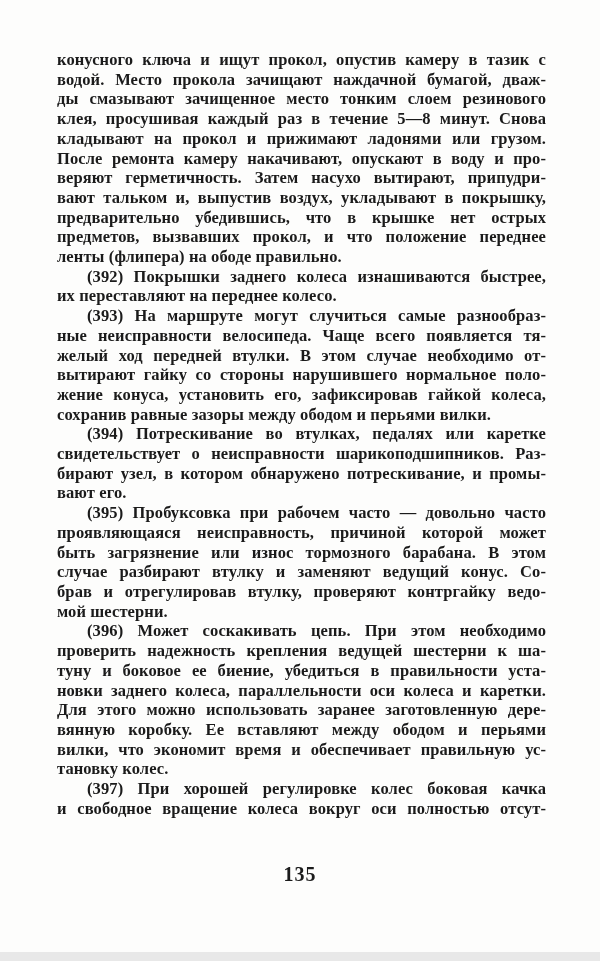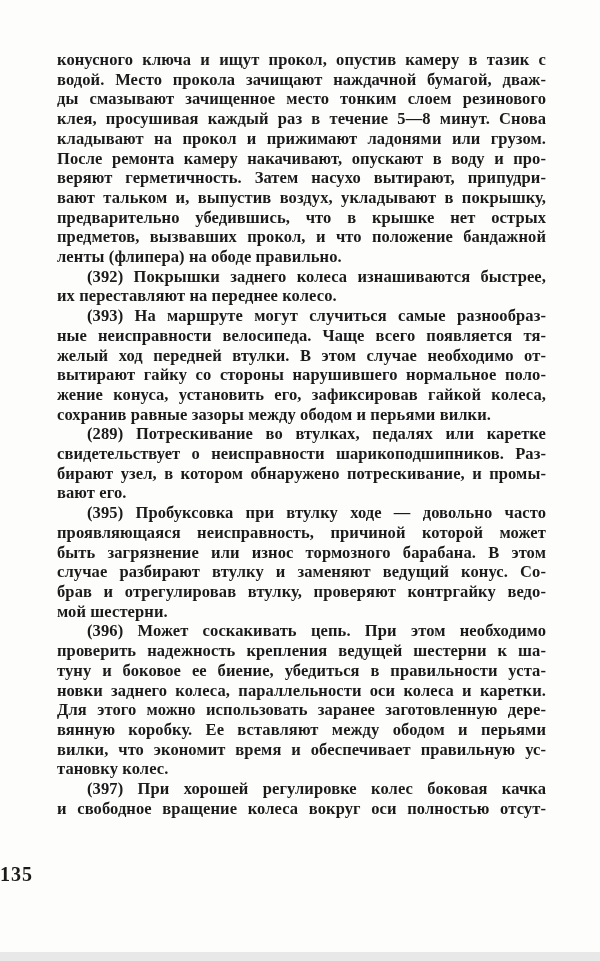--- a/index.html
+++ b/index.html
@@ -30,21 +30,21 @@
     text-align-last: justify;
   }
   .line.end { text-align-last: left; }
   .line.indent { padding-left: 30px; }
   .num { font-weight: 700; }
   .page-number {
     position: absolute;
     top: 862px;
     left: 0;
     width: 100%;
-    text-align: left;
+    text-align: center;
     font-size: 20px;
     line-height: 24px;
     letter-spacing: 1px;
     font-weight: 700;
   }
 </style>
 </head>
 <body>
 
 <div class="page">
@@ -53,47 +53,47 @@
     <div class="para">
       <div class="line">конусного ключа и ищут прокол, опустив камеру в тазик с</div>
       <div class="line">водой. Место прокола зачищают наждачной бумагой, дваж-</div>
       <div class="line">ды смазывают зачищенное место тонким слоем резинового</div>
       <div class="line">клея, просушивая каждый раз в течение 5—8 минут. Снова</div>
       <div class="line">кладывают на прокол и прижимают ладонями или грузом.</div>
       <div class="line">После ремонта камеру накачивают, опускают в воду и про-</div>
       <div class="line">веряют герметичность. Затем насухо вытирают, припудри-</div>
       <div class="line">вают тальком и, выпустив воздух, укладывают в покрышку,</div>
       <div class="line">предварительно убедившись, что в крышке нет острых</div>
-      <div class="line">предметов, вызвавших прокол, и что положение бандажной</div>
+      <div class="line">предметов, вызвавших прокол, и что положение переднее</div>
       <div class="line end">ленты (флипера) на ободе правильно.</div>
     </div>
 
     <div class="para">
       <div class="line indent"><b class="num">(392)</b> <span>Покрышки заднего колеса изнашиваются быстрее,</span></div>
       <div class="line end">их переставляют на переднее колесо.</div>
     </div>
 
     <div class="para">
       <div class="line indent"><b class="num">(393)</b> <span>На маршруте могут случиться самые разнообраз-</span></div>
       <div class="line">ные неисправности велосипеда. Чаще всего появляется тя-</div>
       <div class="line">желый ход передней втулки. В этом случае необходимо от-</div>
       <div class="line">вытирают гайку со стороны нарушившего нормальное поло-</div>
       <div class="line">жение конуса, установить его, зафиксировав гайкой колеса,</div>
       <div class="line end">сохранив равные зазоры между ободом и перьями вилки.</div>
     </div>
 
     <div class="para">
-      <div class="line indent"><b class="num">(289)</b> <span>Потрескивание во втулках, педалях или каретке</span></div>
+      <div class="line indent"><b class="num">(394)</b> <span>Потрескивание во втулках, педалях или каретке</span></div>
       <div class="line">свидетельствует о неисправности шарикоподшипников. Раз-</div>
       <div class="line">бирают узел, в котором обнаружено потрескивание, и промы-</div>
       <div class="line end">вают его.</div>
     </div>
 
     <div class="para">
-      <div class="line indent"><b class="num">(395)</b> <span>Пробуксовка при втулку ходе — довольно часто</span></div>
+      <div class="line indent"><b class="num">(395)</b> <span>Пробуксовка при рабочем часто — довольно часто</span></div>
       <div class="line">проявляющаяся неисправность, причиной которой может</div>
       <div class="line">быть загрязнение или износ тормозного барабана. В этом</div>
       <div class="line">случае разбирают втулку и заменяют ведущий конус. Со-</div>
       <div class="line">брав и отрегулировав втулку, проверяют контргайку ведо-</div>
       <div class="line end">мой шестерни.</div>
     </div>
 
     <div class="para">
       <div class="line indent"><b class="num">(396)</b> <span>Может соскакивать цепь. При этом необходимо</span></div>
       <div class="line">проверить надежность крепления ведущей шестерни к ша-</div>

